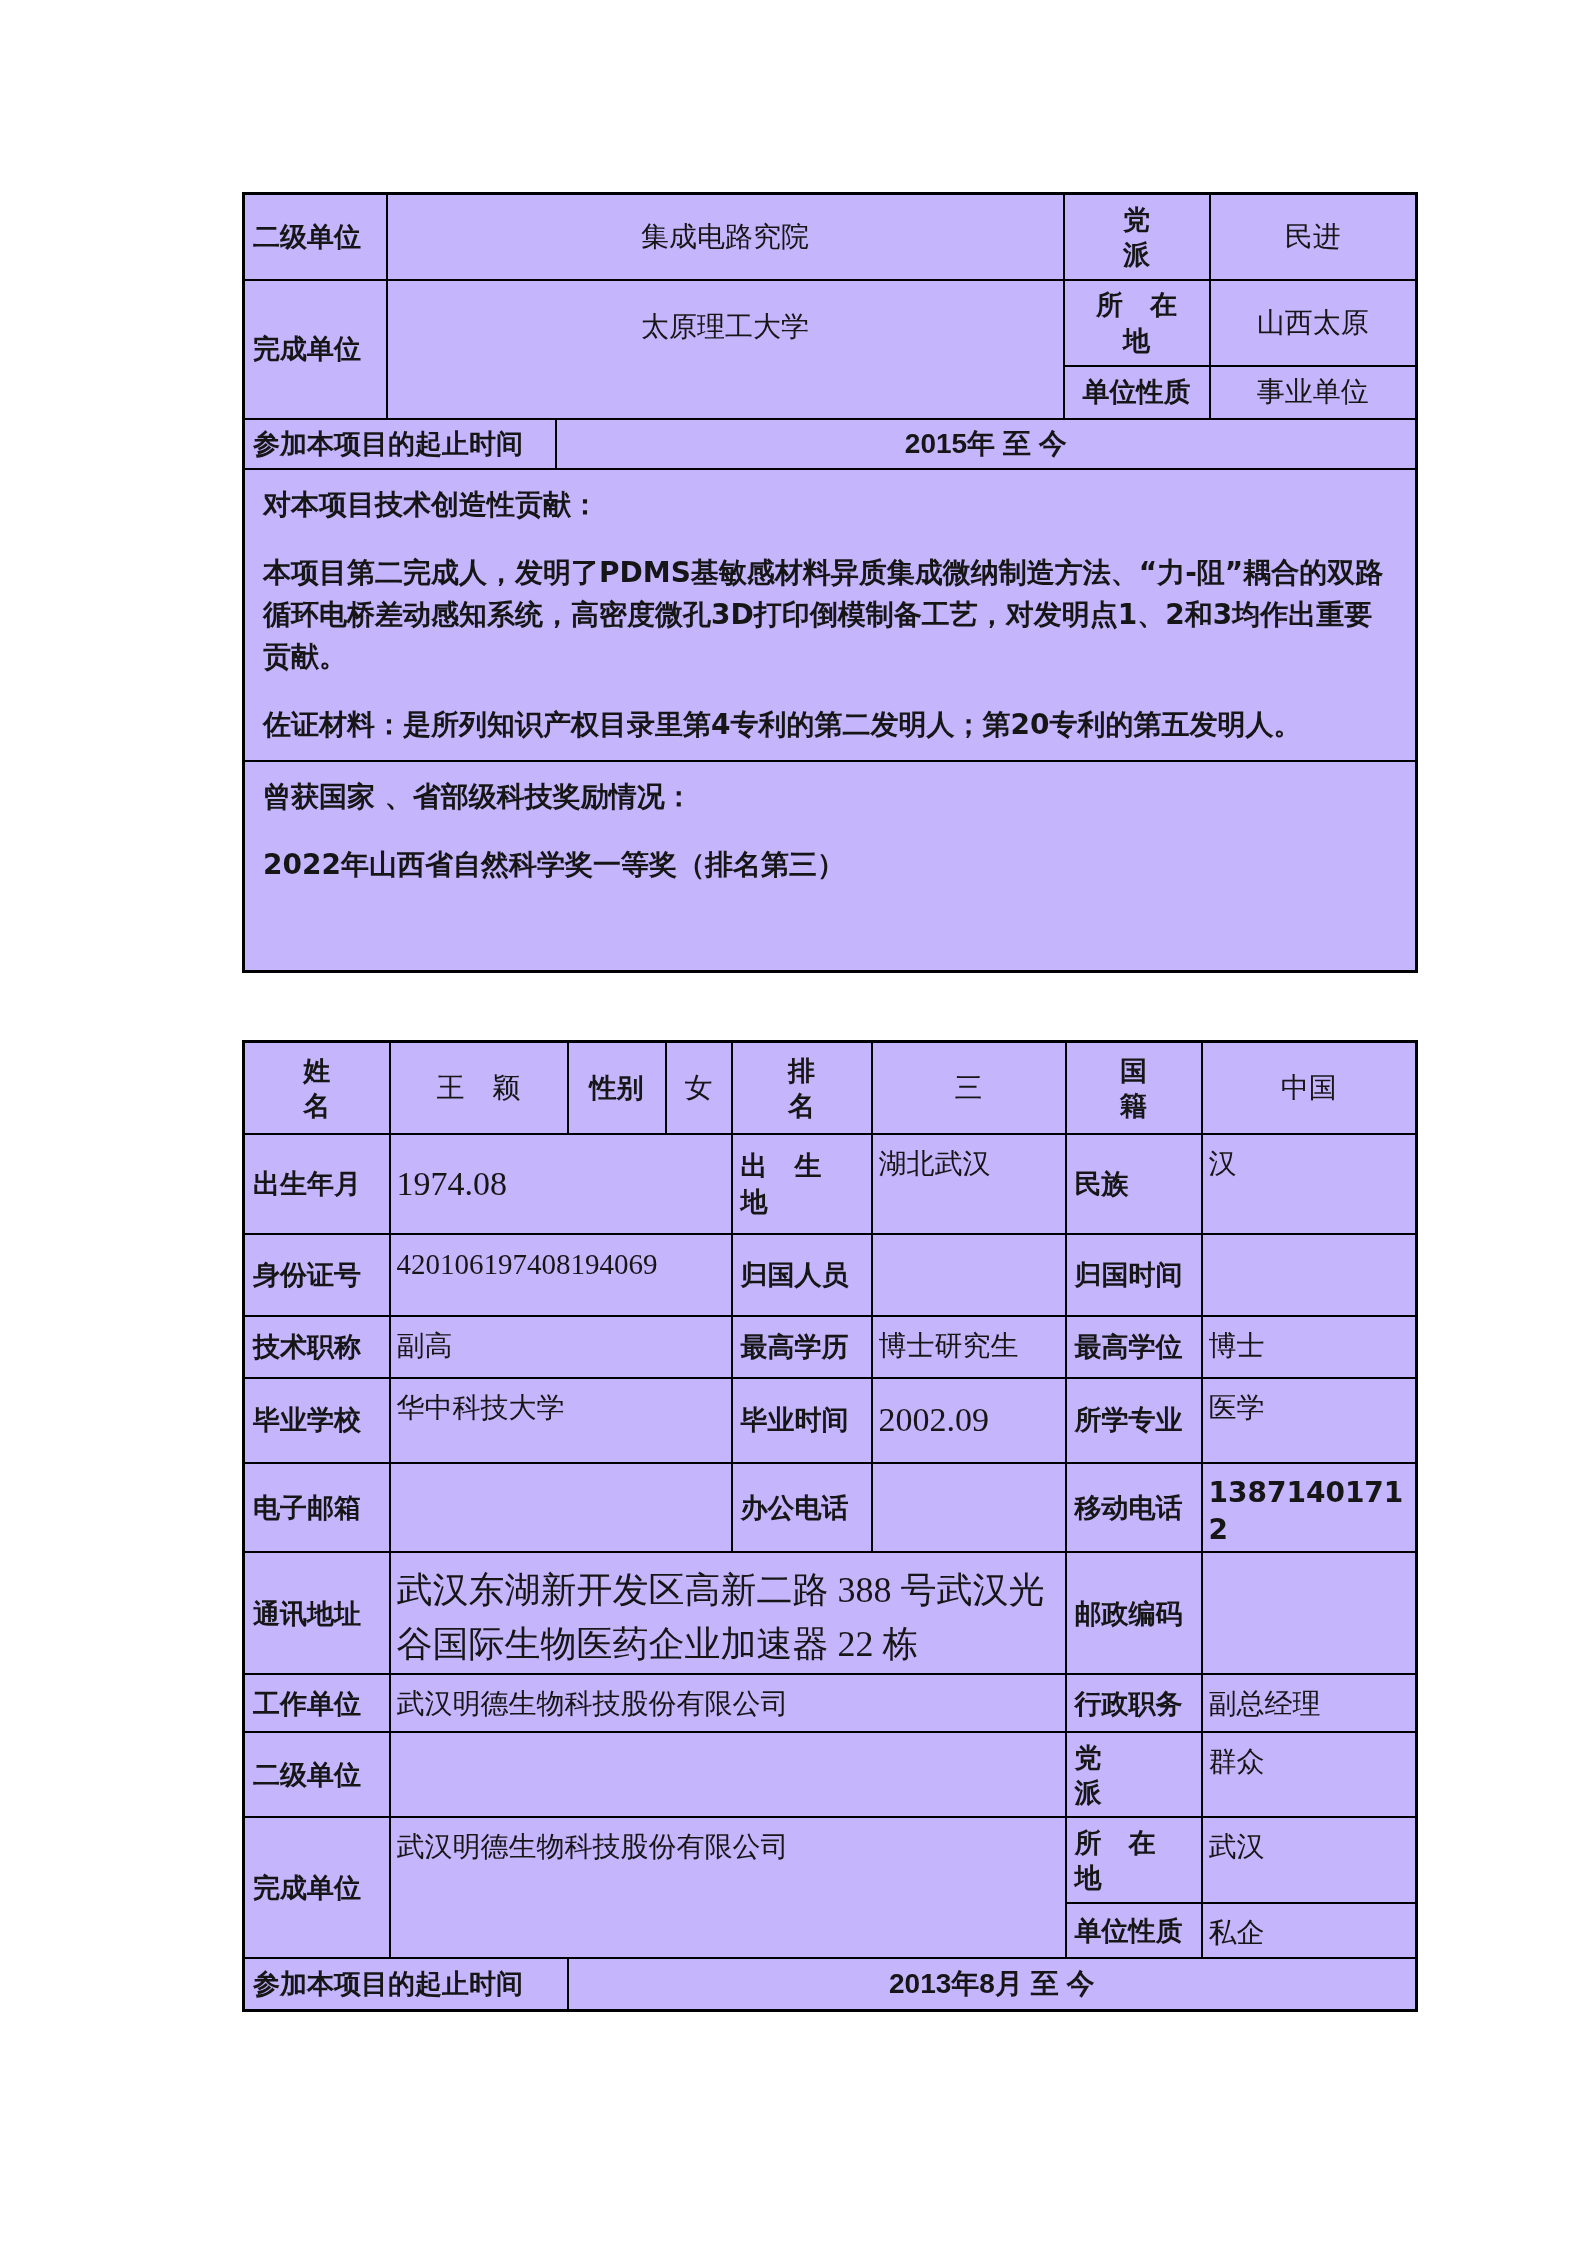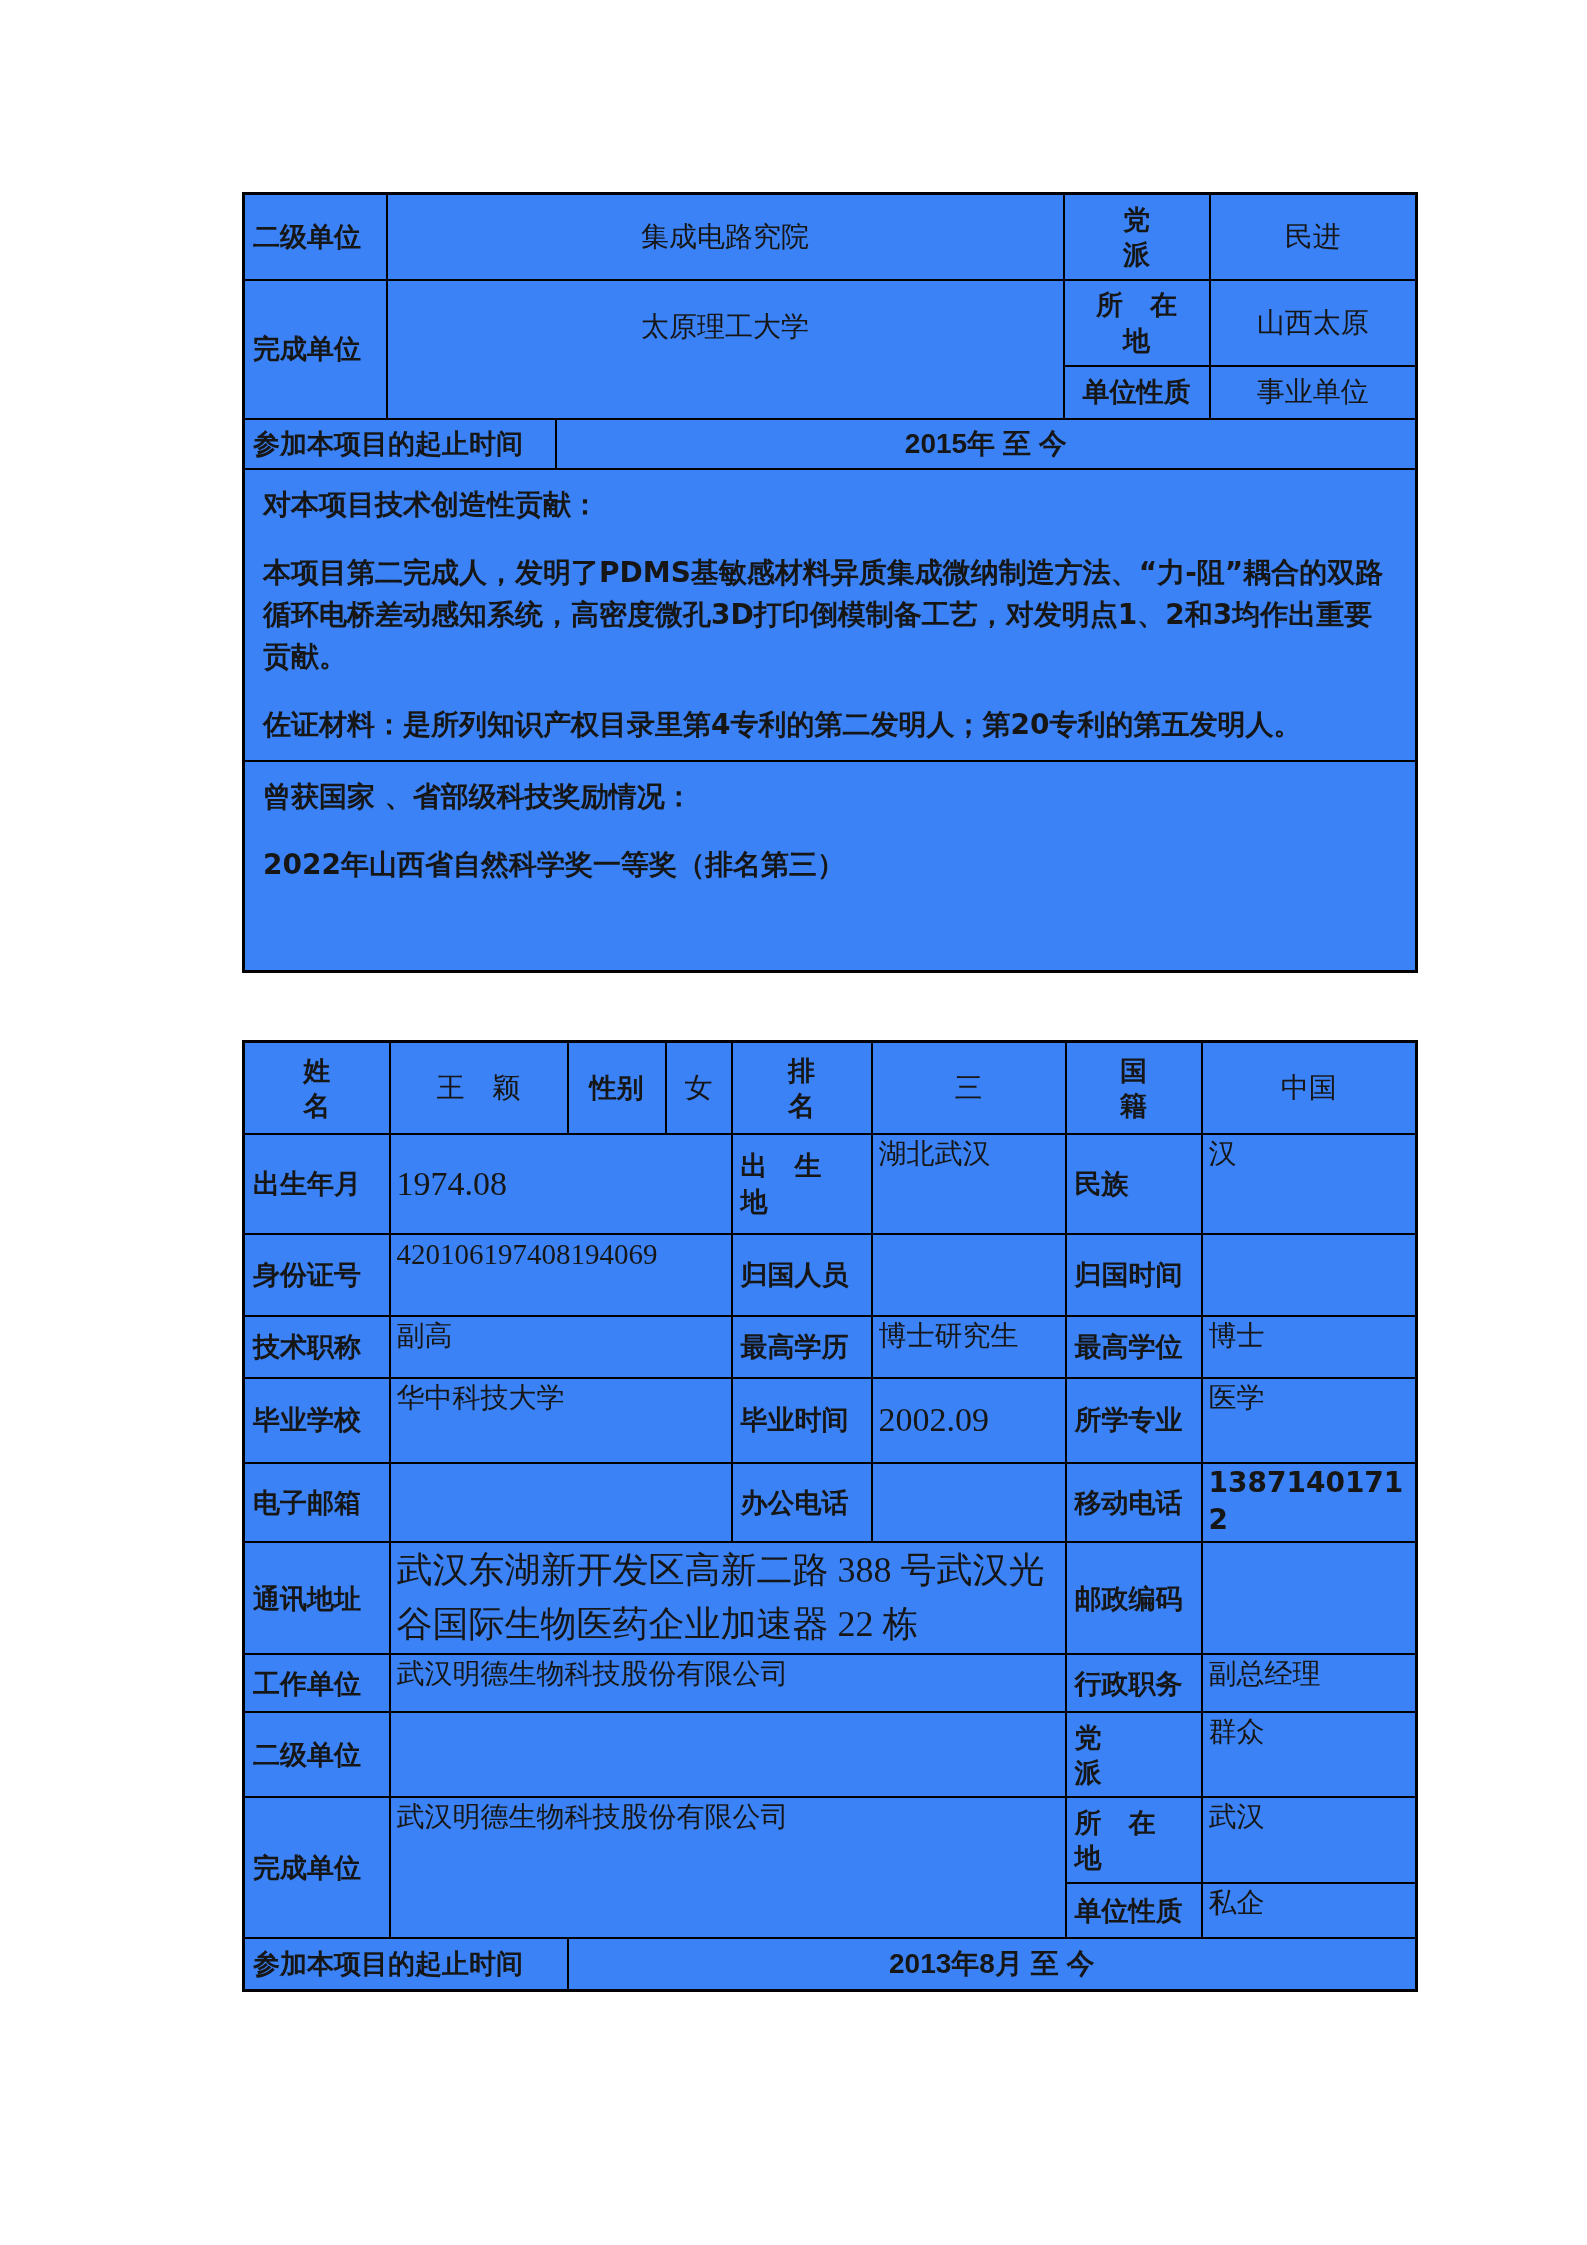--- a/index.html
+++ b/index.html
@@ -9,21 +9,21 @@
     position:relative;
     font-family:"DejaVu Sans","Liberation Sans",sans-serif;
     color:#161616;
   }
   table.form{
     border-collapse:collapse;
     table-layout:fixed;
     position:absolute;
     left:242px;
     width:1173px;
-    background:#3b82f6;
+    background:#c4b5fd;
     border:3px solid #000;
   }
   table.t1{top:192px;}
   table.t2{top:1040px;}
   td{
     border:2px solid #000;
     padding:2px 4px;
     overflow:hidden;
     vertical-align:middle;
     word-break:break-word;
@@ -42,21 +42,21 @@
   td.val{
     font-family:Liberation Serif, serif;
     font-weight:400;
     font-size:28px;
     line-height:1.35;
     text-align:left;
     padding-left:6px;
     white-space:pre-line;
   }
   td.c{text-align:center;padding-left:4px;}
-  td.vtop{vertical-align:top;padding-top:0;}
+  td.vtop{vertical-align:top;padding-top:10px;}
   td.big{font-size:34px;}
   td.id{font-size:29px;}
   td.addr{font-size:36px;line-height:1.5;}
   td.sans{font-family:"DejaVu Sans","Liberation Sans",sans-serif;font-weight:700;}
   td.raise{padding-bottom:46px;}
   td.period{
     font-weight:600;font-size:28px;text-align:center;
     font-family:Liberation Sans, sans-serif;
   }
   

